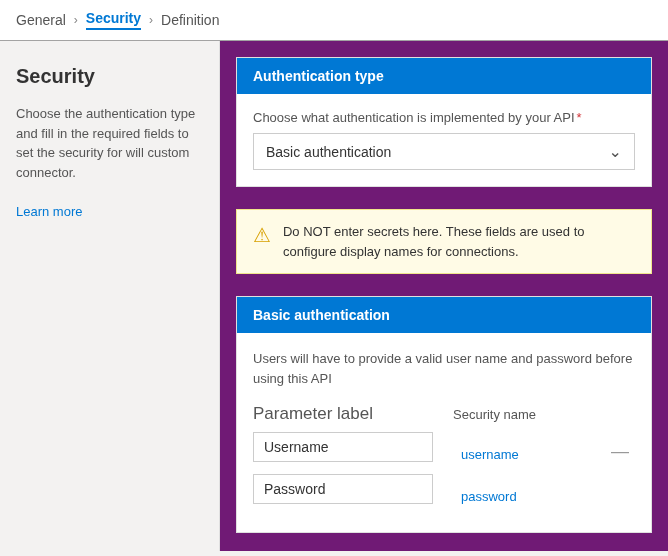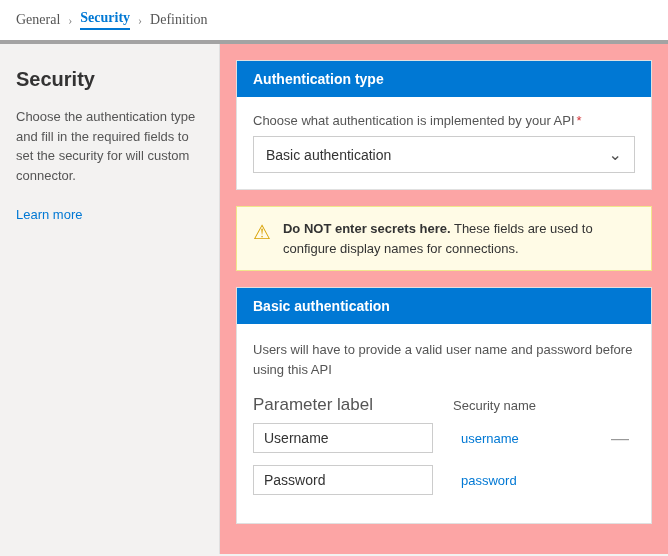--- a/index.html
+++ b/index.html
@@ -11,23 +11,22 @@
       min-height: 556px;
       color: #333;
     }
 
     
     .breadcrumb {
       display: flex;
       align-items: center;
       background: #fff;
       padding: 10px 16px;
-      border-bottom: 4px solid #a3a3a3;
+      border-bottom: 1px solid #a3a3a3;
       gap: 8px;
-      font-family: Liberation Serif, serif;
     }
     .breadcrumb-item {
       font-size: 14px;
       color: #555;
       cursor: pointer;
     }
     .breadcrumb-item.active {
       color: #0078d4;
       border-bottom: 2px solid #0078d4;
       padding-bottom: 2px;
@@ -68,25 +67,25 @@
       color: #0078d4;
       cursor: pointer;
       font-size: 13px;
       display: inline-block;
       margin-top: 20px;
     }
 
     
     .content {
       flex: 1;
-      background: #fca5a5;
+      background: #701a75;
       padding: 16px;
       display: flex;
       flex-direction: column;
-      gap: 16px;
+      gap: 22px;
     }
 
     
     .card {
       background: #fff;
       border: 1px solid #e0e0e0;
     }
 
     .card-header {
       background: #0078d4;
@@ -143,21 +142,21 @@
       color: #d8a000;
       flex-shrink: 0;
       margin-top: 1px;
     }
     .warning-text {
       font-size: 13px;
       color: #333;
       line-height: 1.5;
     }
     .warning-text strong {
-      font-weight: 700;
+      font-weight: 400;
     }
 
     
     .basic-auth-desc {
       font-size: 13px;
       color: #555;
       margin-bottom: 16px;
       line-height: 1.5;
     }
 
@@ -178,21 +177,21 @@
       flex: 1;
       font-size: 13px;
       color: #555;
     }
     .param-col-actions {
       width: 24px;
     }
 
     .param-row {
       display: flex;
-      align-items: center;
+      align-items: flex-end;
       margin-bottom: 12px;
     }
     .param-input-cell {
       flex: 0 0 200px;
     }
     .param-input {
       width: 180px;
       border: 1px solid #ccc;
       padding: 6px 10px;
       font-size: 14px;

